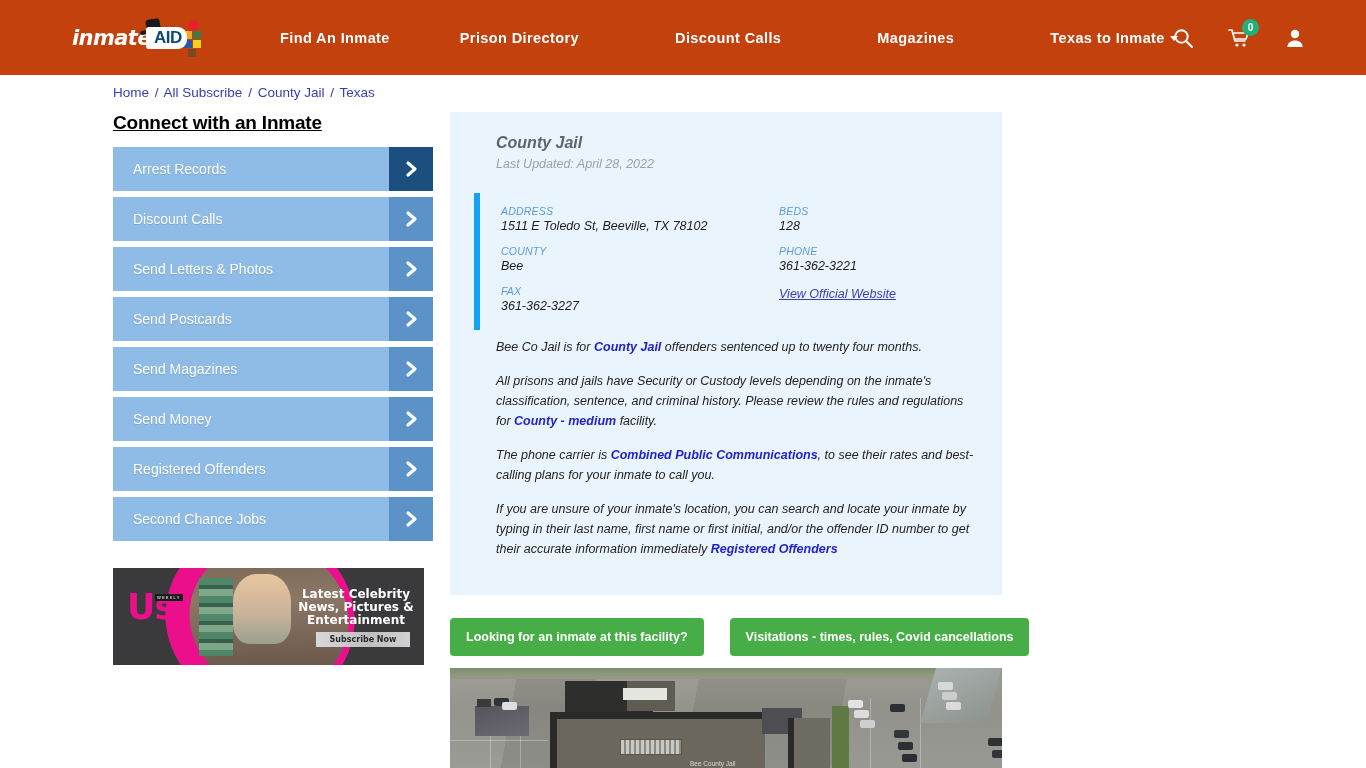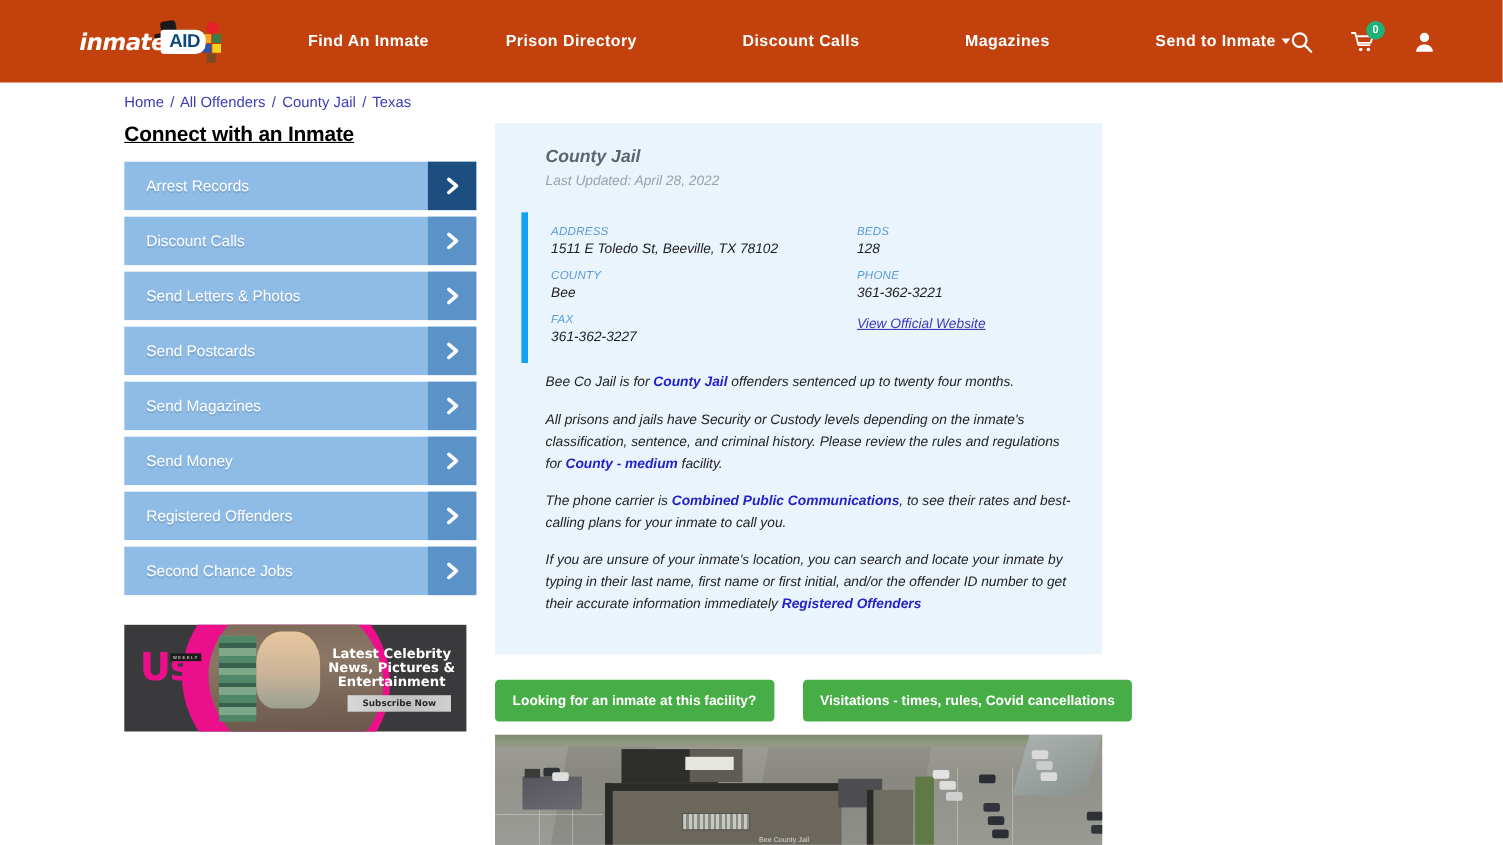--- a/index.html
+++ b/index.html
@@ -434,21 +434,21 @@
         <i class="lb5"></i>
         <i class="lb6"></i>
     </span>
   </div>
 
   <nav class="nav">
     <a><span>Find An Inmate</span></a>
     <a class="wide"><span>Prison Directory</span></a>
     <a class="wide"><span>Discount Calls</span></a>
     <a class="wide"><span>Magazines</span></a>
-    <a class="wide"><span>Send to Inmate</span><span class="caret"></span></a>
+    <a class="wide"><span>Texas to Inmate</span><span class="caret"></span></a>
   </nav>
 
   <div class="hdr-icons">
     <div class="ic">
       <svg width="22" height="22" viewBox="0 0 22 22" fill="none" stroke="#ffffff" stroke-width="2">
         <circle cx="9.5" cy="9.5" r="6.2"></circle>
           <line x1="14" y1="14" x2="20" y2="20" stroke-linecap="round"></line>
       </svg>
     </div>
     <div class="ic">
@@ -465,21 +465,21 @@
         <circle cx="11" cy="7" r="4.2"></circle>
         <path d="M3.4 20c0-4.2 3.4-6.6 7.6-6.6s7.6 2.4 7.6 6.6z"></path>
       </svg>
     </div>
   </div>
 </div>
 
 <div class="breadcrumb">
   <a>Home</a>
   <span class="sep">/</span>
-  <a>All Offenders</a>
+  <a>All Subscribe</a>
   <span class="sep">/</span>
   <a>County Jail</a>
   <span class="sep">/</span>
   <a>Texas</a>
 </div>
 
 <div class="sidebar">
   <div class="sb-title">Connect with an Inmate</div>
 
   <div class="sb-item dark">

